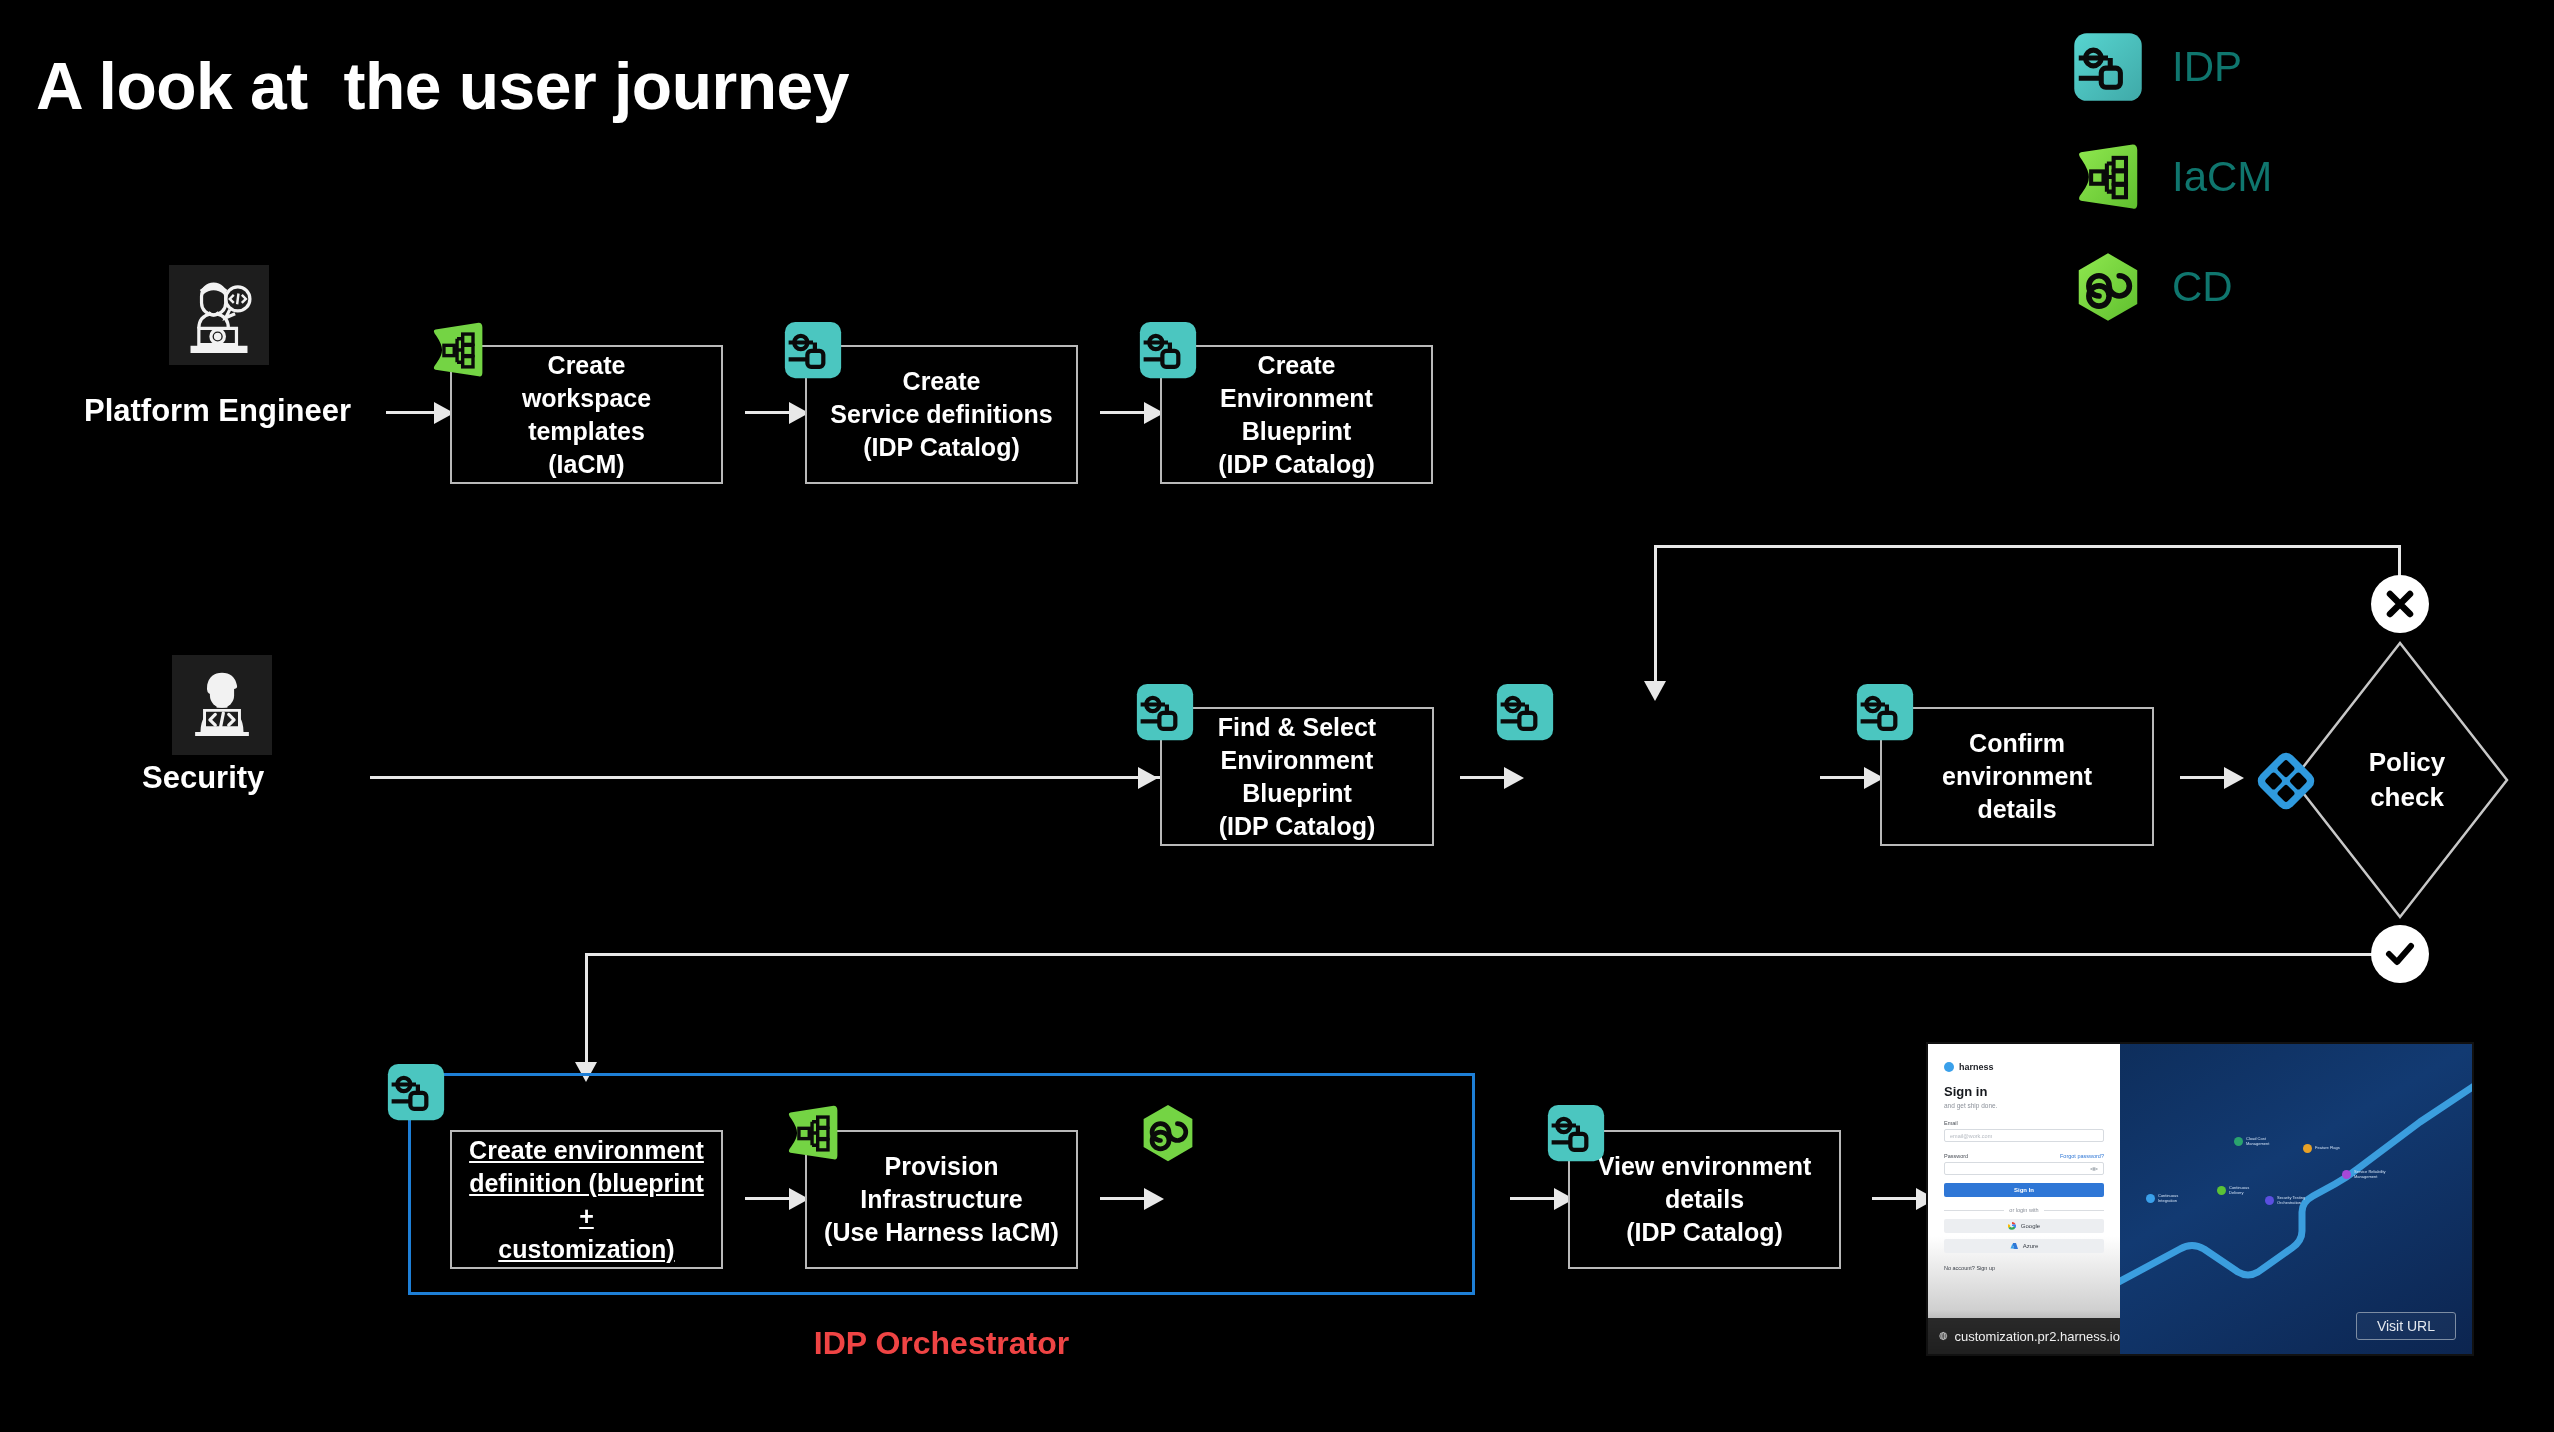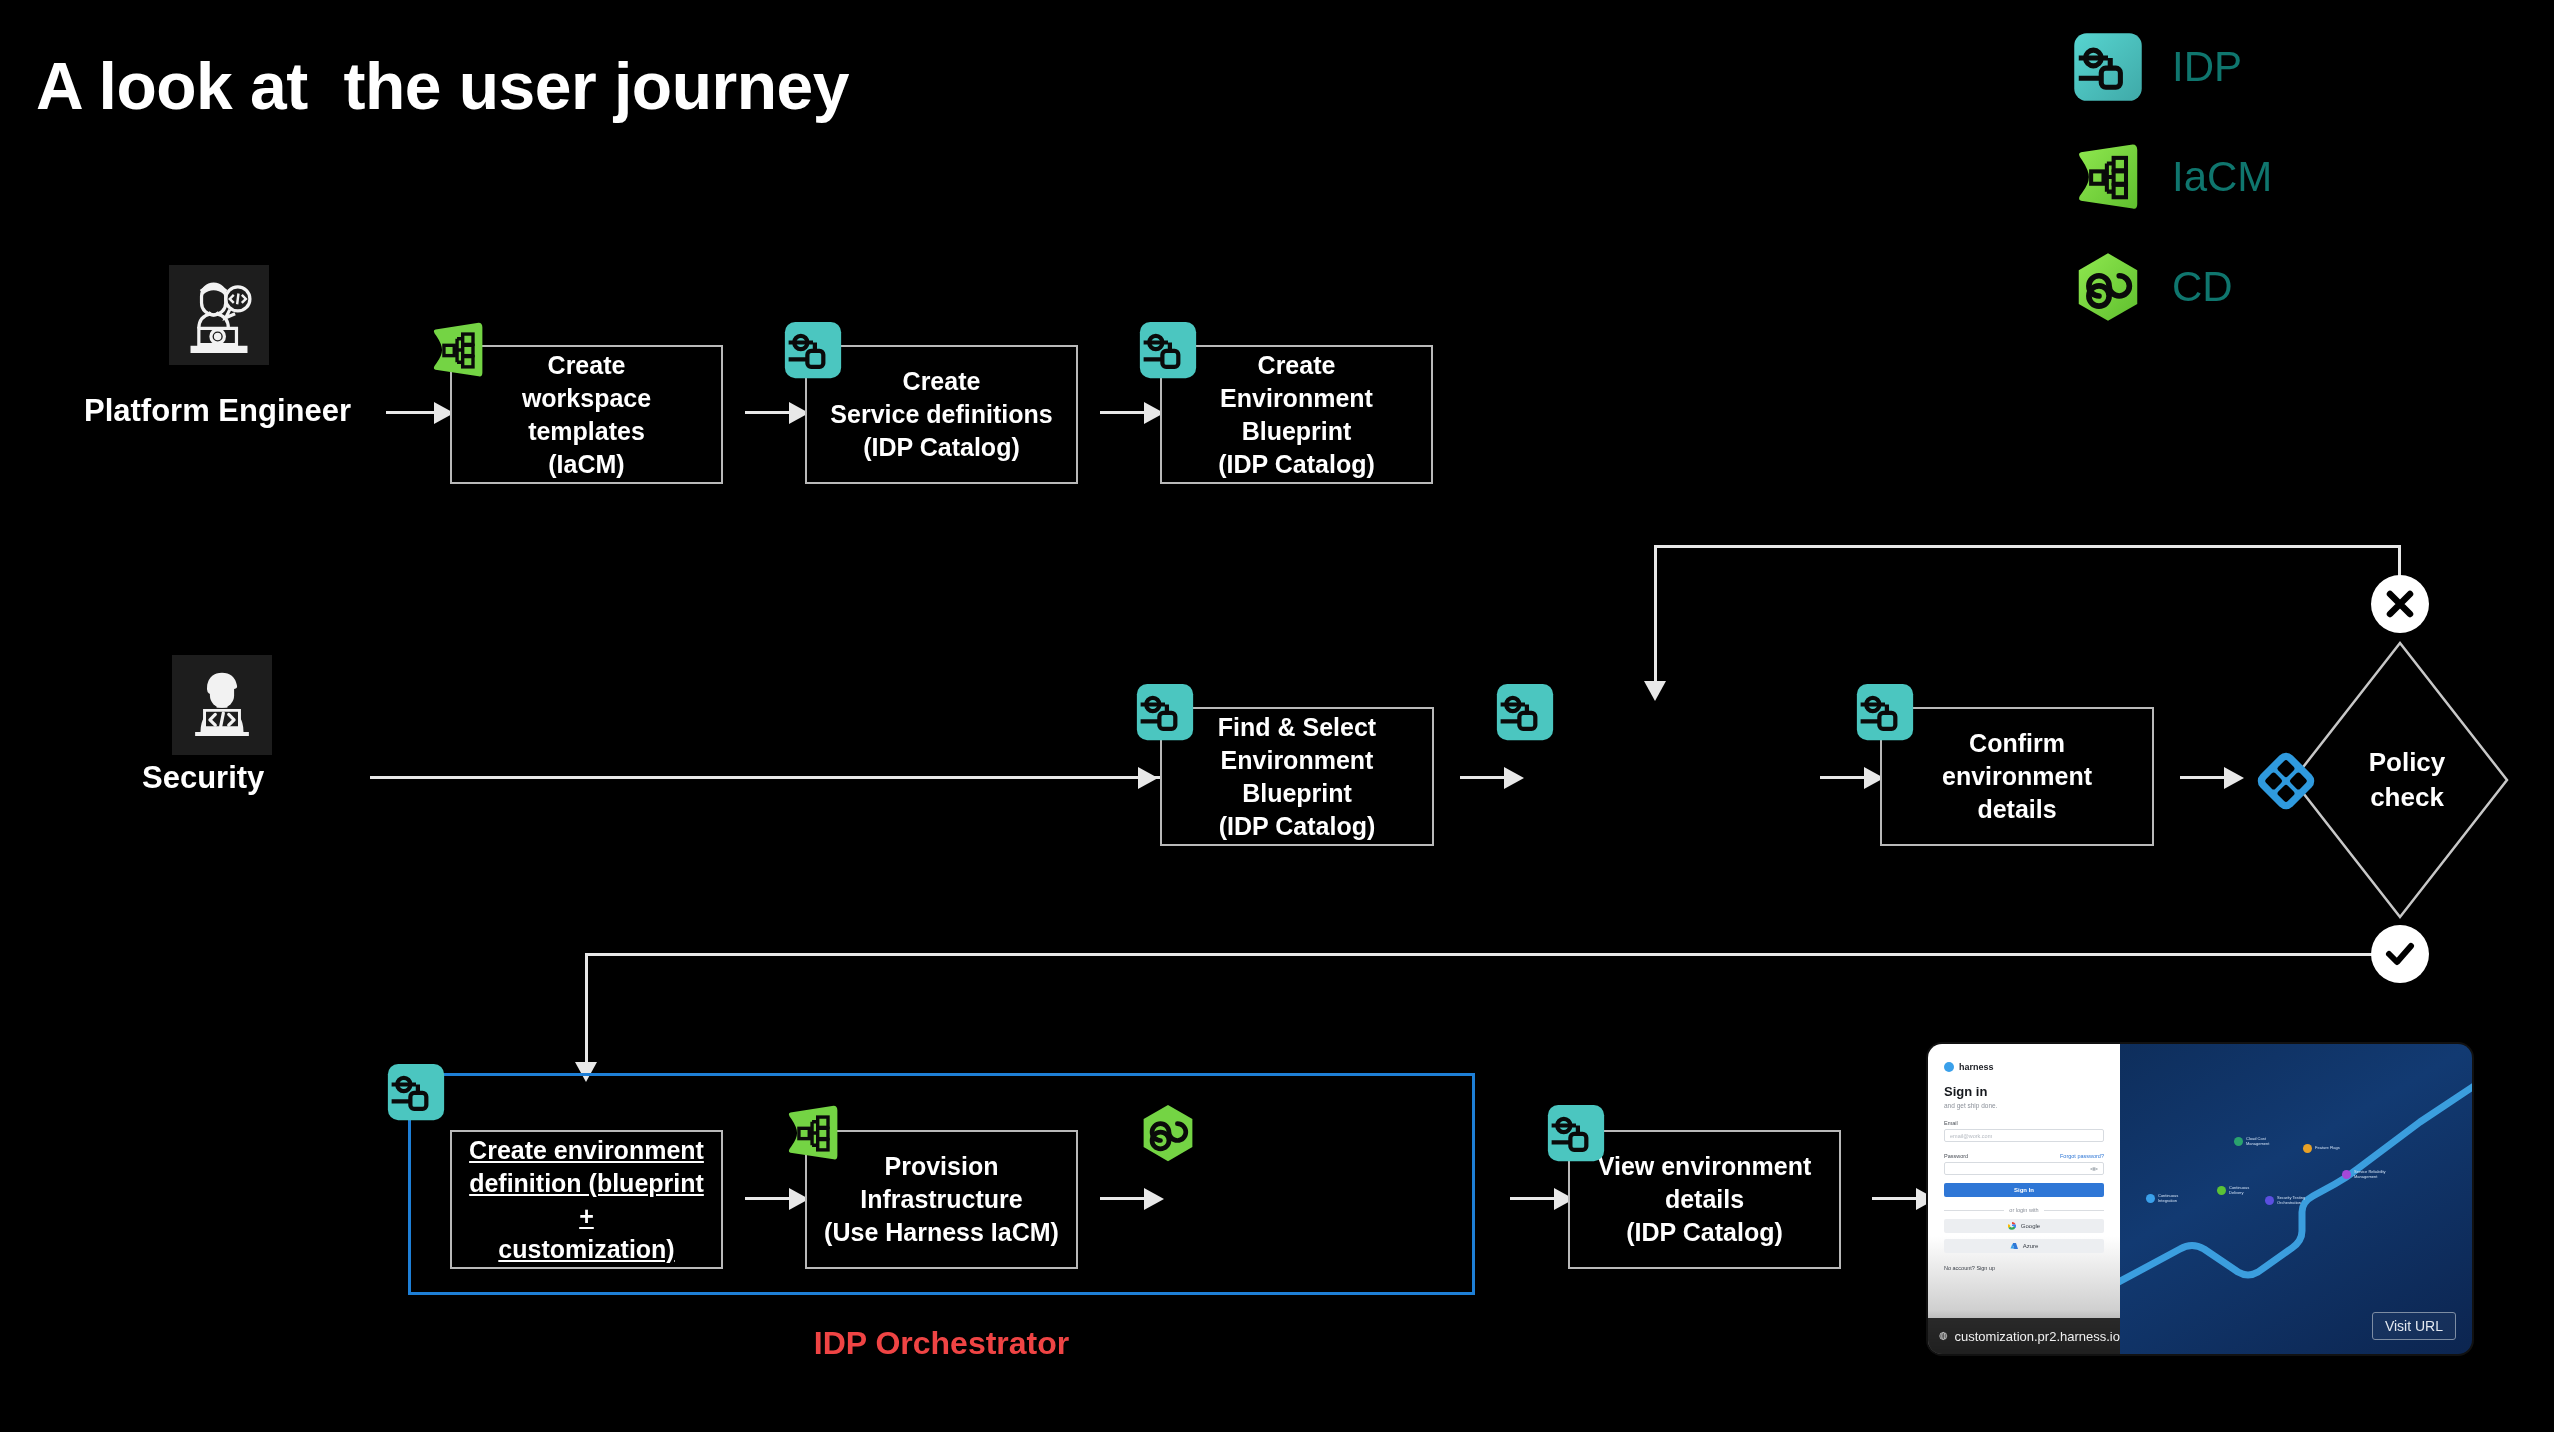--- a/index.html
+++ b/index.html
@@ -79,21 +79,20 @@
   #orchestrator-label{
     position:absolute;left:408px;top:1325px;width:1067px;text-align:center;
     font-size:32px;font-weight:bold;color:#ef4444;
   }
 
   
   #harness-thumb{
     position:absolute;left:1928px;top:1044px;width:544px;height:310px;
     background:#0c0c0c;box-shadow:0 0 0 2px #111;overflow:hidden;
     display:flex;
-    border-radius:14px;
   }
   #thumb-left{width:192px;height:100%;
     background:linear-gradient(180deg,#ffffff 0%,#ffffff 62%,#cfcfcf 86%,#6d6d6d 100%);
     position:relative;box-sizing:border-box;padding:18px 16px 0 16px;}
   #thumb-right{flex:1;height:100%;position:relative;
     background:linear-gradient(150deg,#0e2e5c 0%,#123a72 40%,#0c2550 100%);}
   .hn-logorow{display:flex;align-items:center;gap:5px;}
   .hn-logo-dot{width:10px;height:10px;border-radius:50%;background:#3aa0ea;}
   .hn-logo-text{font-size:9px;color:#22242a;font-weight:bold;}
   .hn-signin{font-size:13px;font-weight:bold;color:#15181d;margin-top:12px;}
@@ -115,21 +114,21 @@
             font-size:6px;color:#3b4049;}
   .hn-noacct{font-size:5.5px;color:#3b4049;margin-top:12px;}
   #thumb-urlbar{
     position:absolute;left:0;bottom:0;width:192px;height:36px;
     background:rgba(20,20,20,0.88);display:flex;align-items:center;gap:7px;
     padding-left:11px;box-sizing:border-box;z-index:4;
   }
   #thumb-url-text{font-size:13px;color:#f0f0f0;white-space:nowrap;}
   #visit-url-btn{
     position:absolute;right:16px;bottom:14px;
-    border:1px solid #7d8da3;border-radius:3px;padding:5px 12px;
+    border:1px solid #7d8da3;border-radius:3px;padding:5px 20px;
     font-size:14px;color:#e4e9f0;background:rgba(255,255,255,0.04);z-index:5;
   }
   .journey-node{position:absolute;display:flex;align-items:center;gap:3px;}
   .jn-dot{width:9px;height:9px;border-radius:50%;}
   .jn-txt{font-size:4px;color:#cfe0f5;line-height:1.15;white-space:pre-line;}
 </style>
 </head>
 <body>
 
 <div class="stage">

